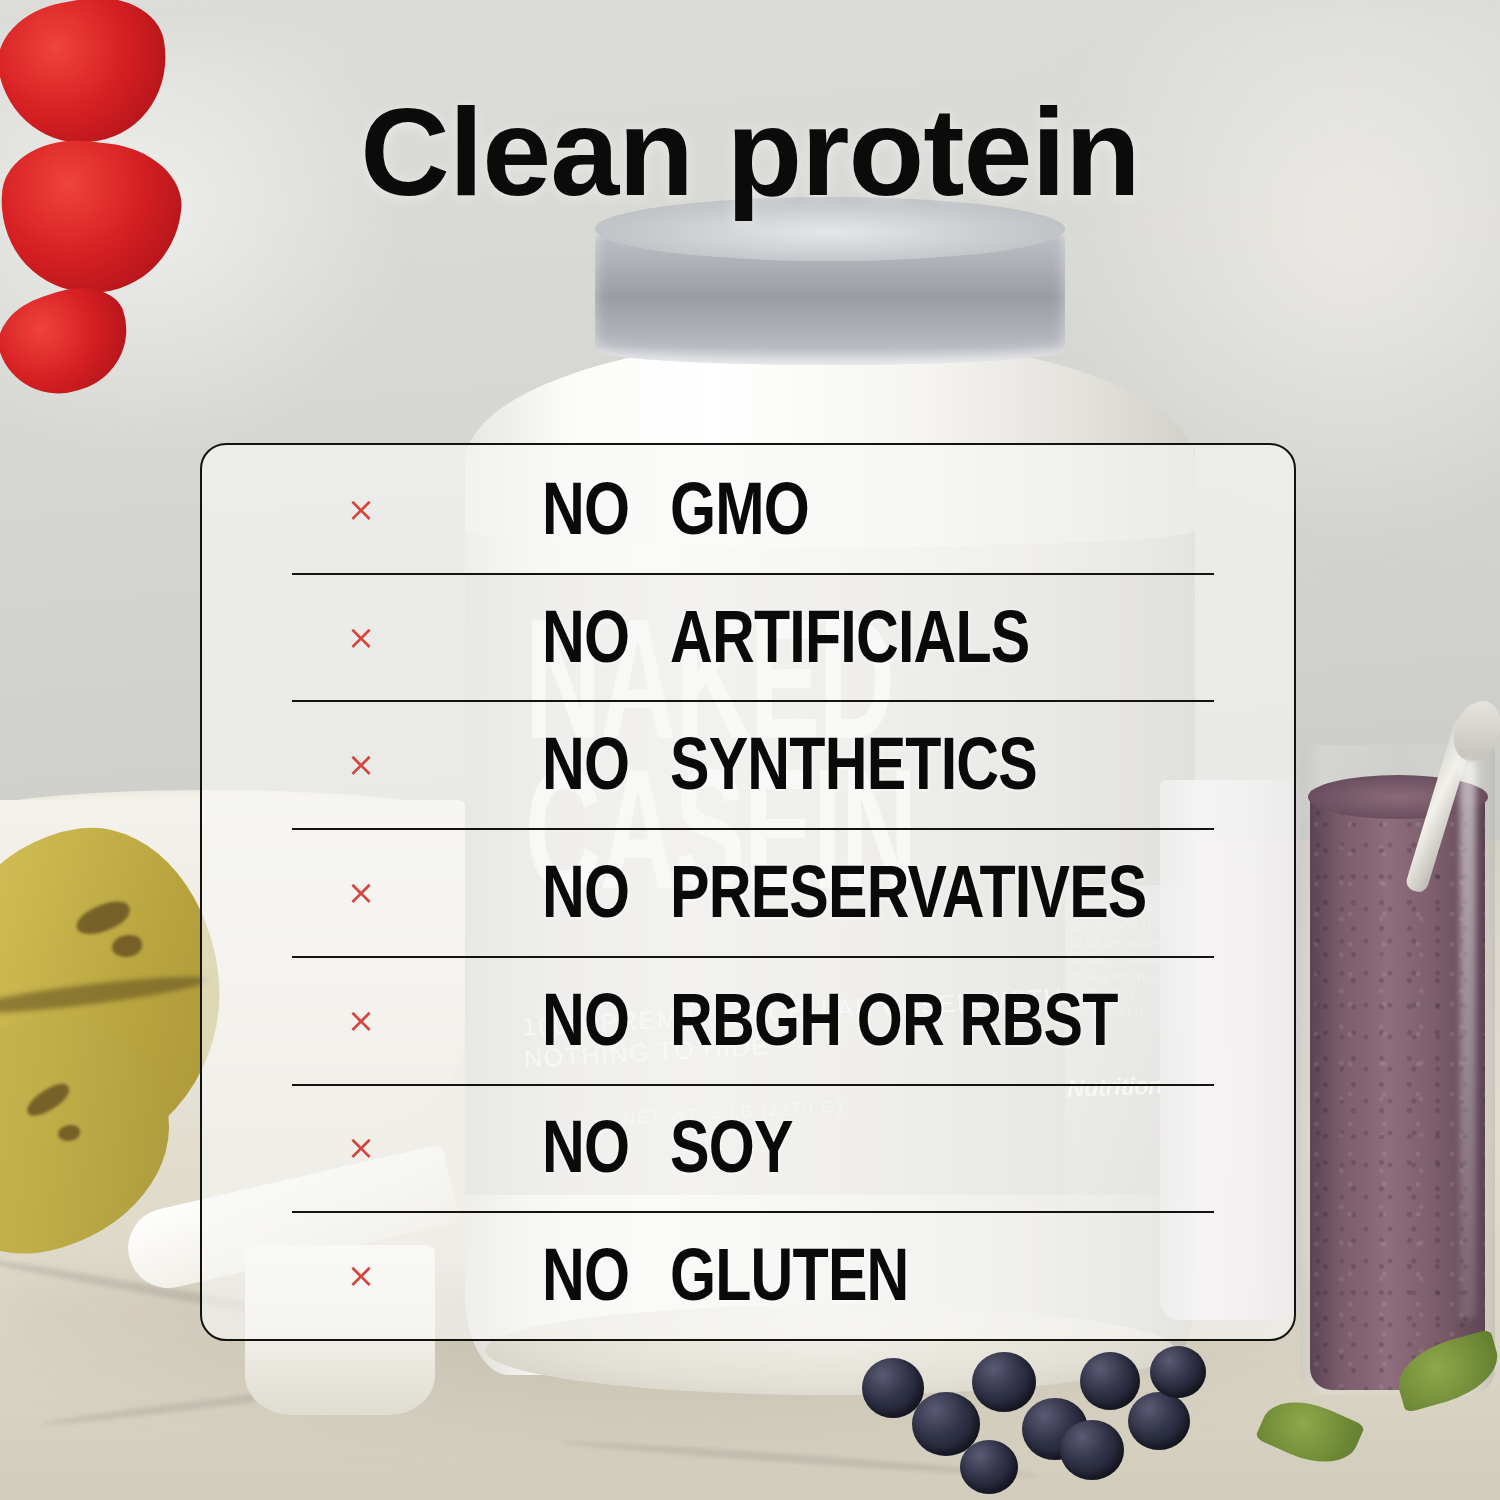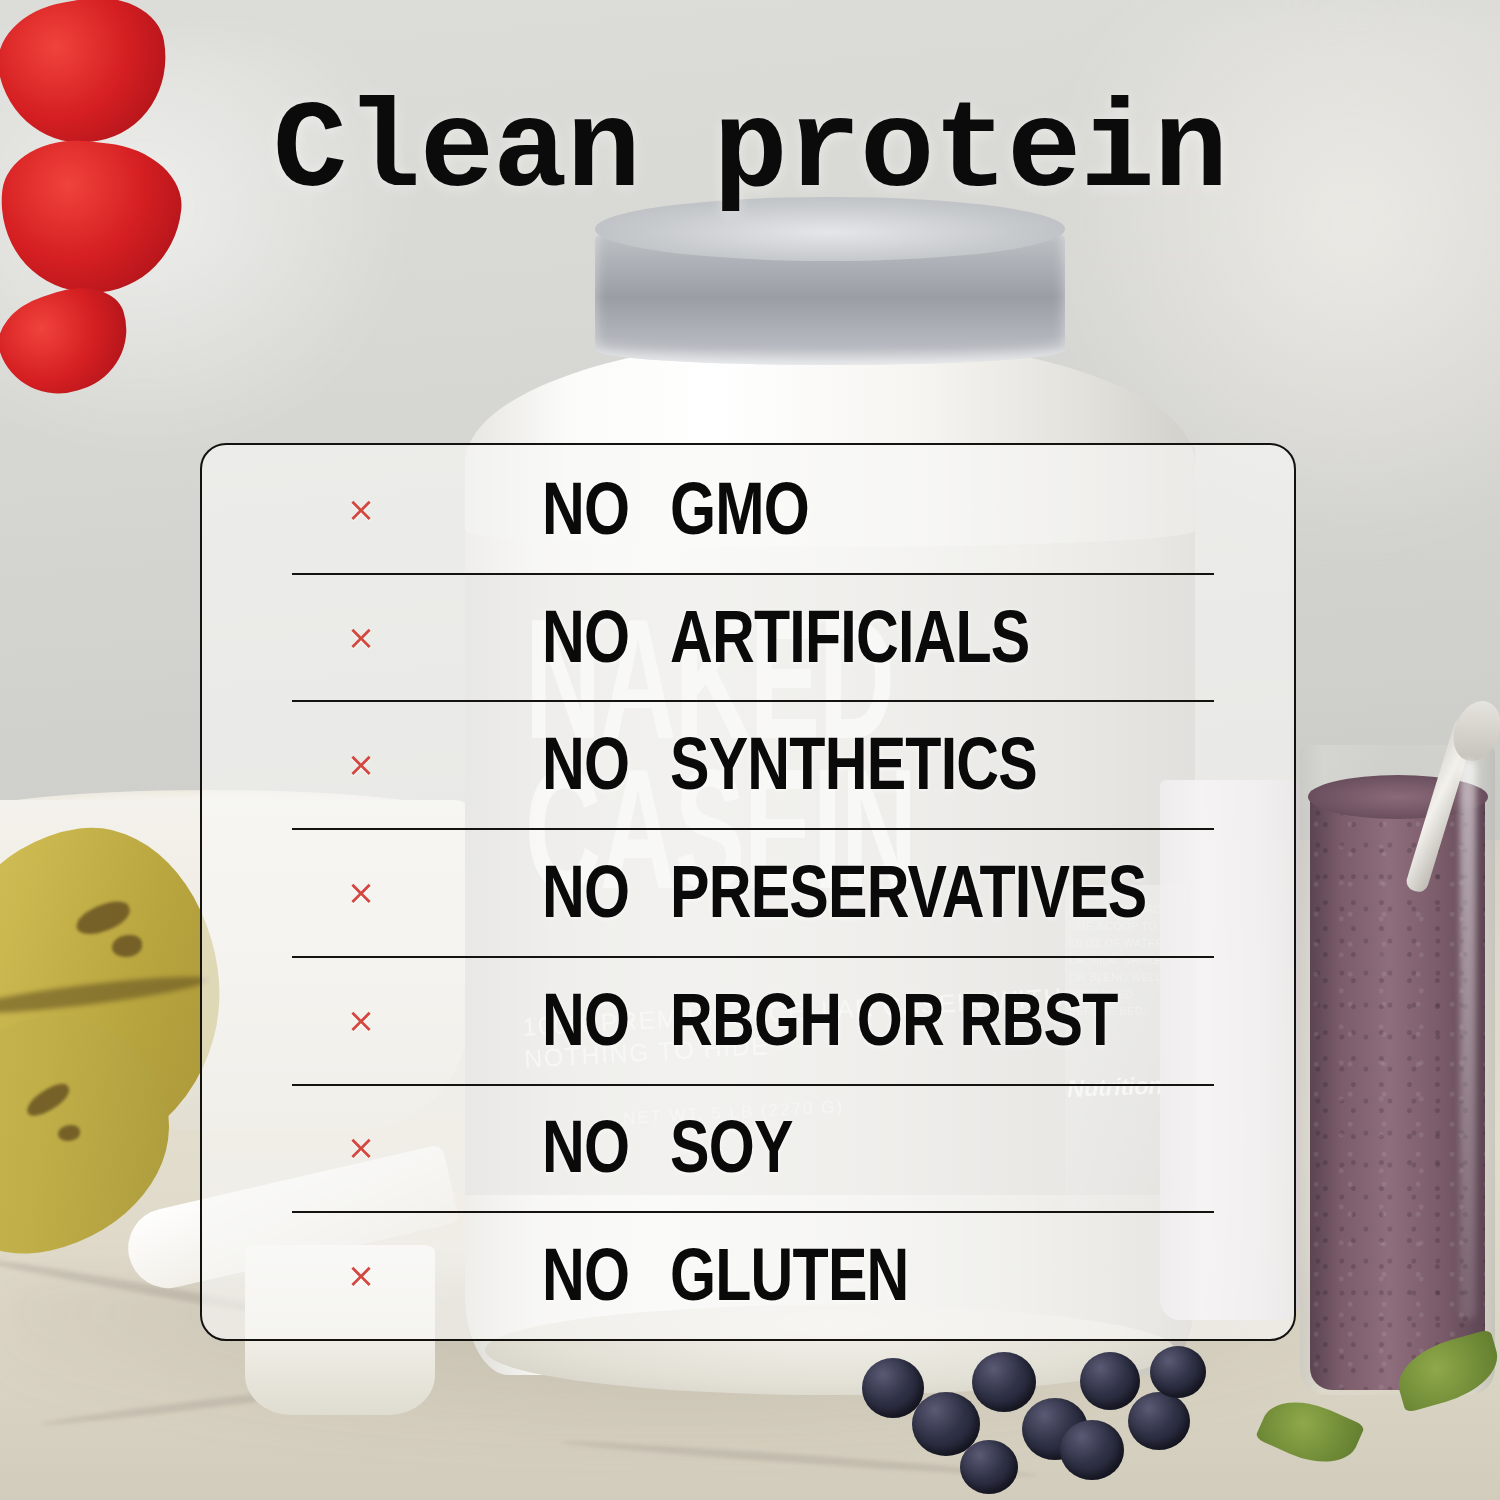--- a/index.html
+++ b/index.html
@@ -213,21 +213,21 @@
   .leaf{
     position:absolute;
     background:radial-gradient(circle at 40% 40%, #8fa84a, #5e7a2c);
     border-radius:60% 10% 60% 10%;
   }
 
   
   .headline{
     position:absolute; left:0; top:92px; width:1500px;
     text-align:center;
-    font-family:Liberation Mono, monospace;
+    font-family:Liberation Sans, sans-serif;
     font-size:124px; line-height:.98;
     color:#0b0b0b;
     letter-spacing:-1px;
     text-shadow:0 2px 14px rgba(255,255,255,.45);
   }
   .headline .l2{ display:block; }
 
   
   .card{
     position:absolute;

